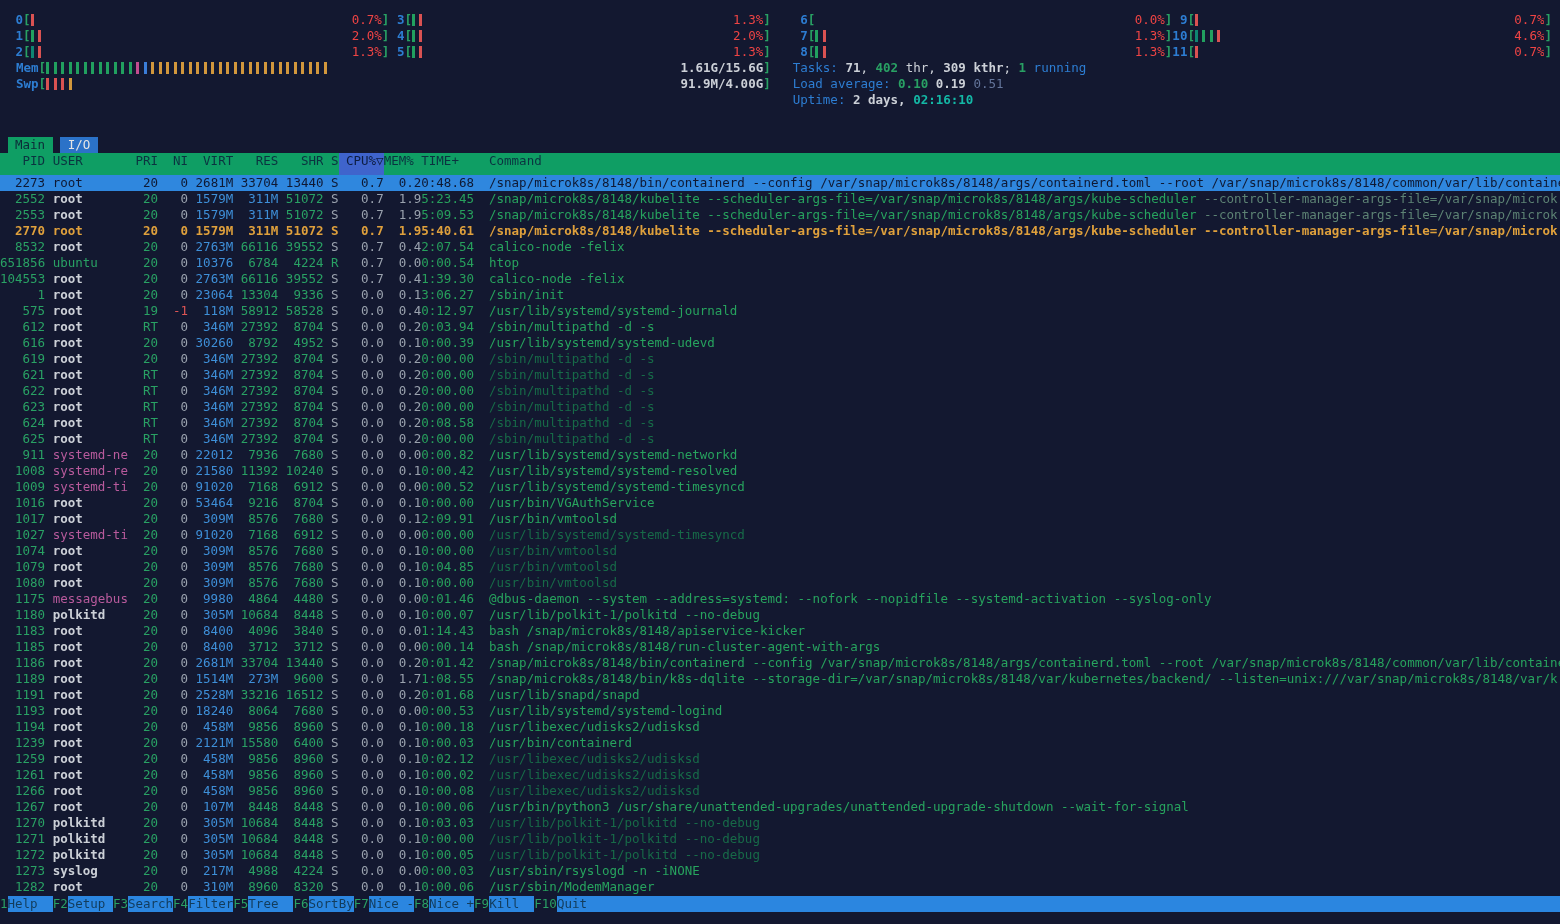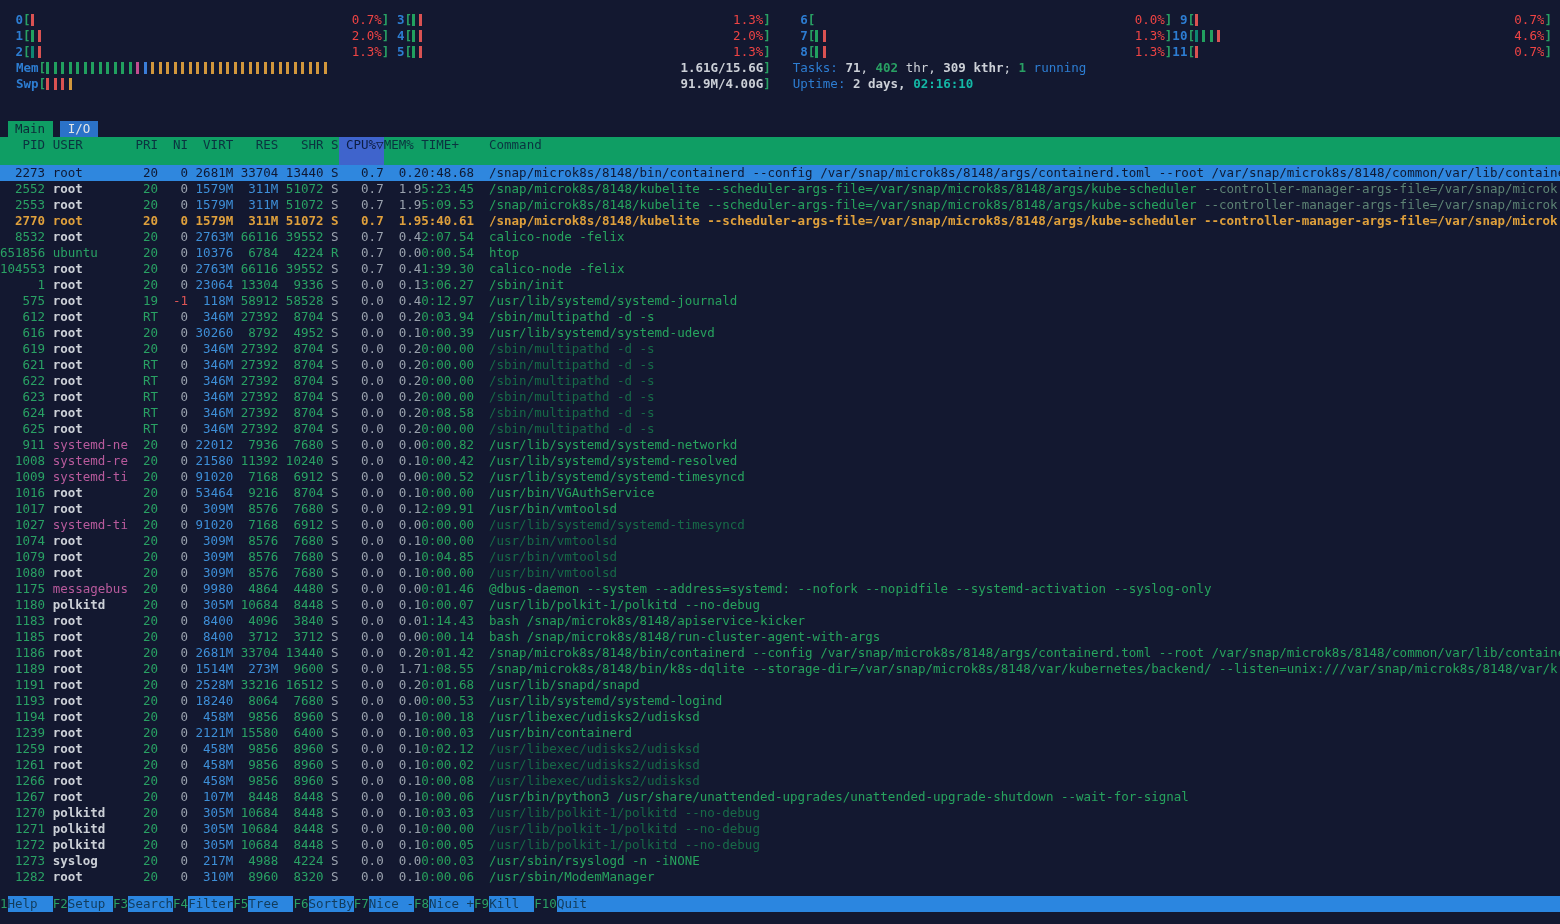--- a/index.html
+++ b/index.html
@@ -31,21 +31,21 @@
   .txtline{height:16px; white-space:pre;}
   .seg-lbl{color:#2d7dd2;} .seg-bb{color:#14b8a6; font-weight:bold;}
   .seg-wb{color:#ccd0d7; font-weight:bold;} .seg-w{color:#ccd0d7;}
   .seg-gb{color:#29a164; font-weight:bold;} .seg-dim{color:#64759b;}
   
   .tabbar{height:16px; margin-top:29px; display:flex; white-space:pre;}
   .tab{padding:0 1ch; height:16px;}
   .tab-main{margin-left:1ch; background:#0f9e64; color:#0d2a38;}
   .tab-io{margin-left:1ch; background:#2b72c8; color:#e5e5e5;}
   
-  .hdr{height:28px; display:flex; white-space:pre; background:#0f9e64; color:#0b3340; flex:none;}
+  .hdr{height:22px; display:flex; white-space:pre; background:#0f9e64; color:#0b3340; flex:none;}
   .rows{flex:none;}
   .prow{height:16px; display:flex; white-space:pre; overflow:hidden;}
   .cell{flex:none; overflow:hidden;}
   .c-pid{width:6ch; text-align:right;}
   .c-user{width:10ch; margin-left:1ch; text-align:left;}
   .c-pri{width:3ch; margin-left:1ch; text-align:right;}
   .c-ni{width:3ch; margin-left:1ch; text-align:right;}
   .c-virt{width:5ch; margin-left:1ch; text-align:right;}
   .c-res{width:5ch; margin-left:1ch; text-align:right;}
   .c-shr{width:5ch; margin-left:1ch; text-align:right;}
@@ -84,20 +84,21 @@
         <div class="mrow"><span class="meter"><span class="mlabel">1</span><span class="br">[</span><span class="mtrack"><span class="bars"><span class="bar bar-g"></span><span class="bar bar-r"></span></span><span class="mpct">2.0%</span></span><span class="br">]</span></span><span class="meter"><span class="mlabel">4</span><span class="br">[</span><span class="mtrack"><span class="bars"><span class="bar bar-g"></span><span class="bar bar-r"></span></span><span class="mpct">2.0%</span></span><span class="br">]</span></span></div>
         <div class="mrow"><span class="meter"><span class="mlabel">2</span><span class="br">[</span><span class="mtrack"><span class="bars"><span class="bar bar-t"></span><span class="bar bar-r"></span></span><span class="mpct">1.3%</span></span><span class="br">]</span></span><span class="meter"><span class="mlabel">5</span><span class="br">[</span><span class="mtrack"><span class="bars"><span class="bar bar-g"></span><span class="bar bar-r"></span></span><span class="mpct">1.3%</span></span><span class="br">]</span></span></div>
         <div class="mrow"><span class="meter wide"><span class="mlabel w3">Mem</span><span class="br">[</span><span class="mtrack"><span class="bars"><span class="bar bar-g"></span><span class="bar bar-g"></span><span class="bar bar-g"></span><span class="bar bar-g"></span><span class="bar bar-g"></span><span class="bar bar-g"></span><span class="bar bar-g"></span><span class="bar bar-g"></span><span class="bar bar-g"></span><span class="bar bar-g"></span><span class="bar bar-g"></span><span class="bar bar-g"></span><span class="bar bar-m"></span><span class="bar bar-b"></span><span class="bar bar-o"></span><span class="bar bar-o"></span><span class="bar bar-o"></span><span class="bar bar-o"></span><span class="bar bar-o"></span><span class="bar bar-o"></span><span class="bar bar-o"></span><span class="bar bar-o"></span><span class="bar bar-o"></span><span class="bar bar-o"></span><span class="bar bar-o"></span><span class="bar bar-o"></span><span class="bar bar-o"></span><span class="bar bar-o"></span><span class="bar bar-o"></span><span class="bar bar-o"></span><span class="bar bar-o"></span><span class="bar bar-o"></span><span class="bar bar-o"></span><span class="bar bar-o"></span><span class="bar bar-o"></span><span class="bar bar-o"></span><span class="bar bar-o"></span><span class="bar bar-o"></span></span><span class="mtext">1.61G/15.6G</span></span><span class="br">]</span></span></div>
         <div class="mrow"><span class="meter wide"><span class="mlabel w3">Swp</span><span class="br">[</span><span class="mtrack"><span class="bars"><span class="bar bar-r"></span><span class="bar bar-r"></span><span class="bar bar-r"></span><span class="bar bar-o"></span></span><span class="mtext">91.9M/4.00G</span></span><span class="br">]</span></span></div>
       </div>
     <div class="mhalf right" id="meters-right">
         <div class="mrow"><span class="meter"><span class="mlabel">6</span><span class="br">[</span><span class="mtrack"><span class="bars"></span><span class="mpct">0.0%</span></span><span class="br">]</span></span><span class="meter"><span class="mlabel">9</span><span class="br">[</span><span class="mtrack"><span class="bars"><span class="bar bar-r"></span></span><span class="mpct">0.7%</span></span><span class="br">]</span></span></div>
         <div class="mrow"><span class="meter"><span class="mlabel">7</span><span class="br">[</span><span class="mtrack"><span class="bars"><span class="bar bar-g"></span><span class="bar bar-r"></span></span><span class="mpct">1.3%</span></span><span class="br">]</span></span><span class="meter"><span class="mlabel">10</span><span class="br">[</span><span class="mtrack"><span class="bars"><span class="bar bar-t"></span><span class="bar bar-g"></span><span class="bar bar-g"></span><span class="bar bar-r"></span></span><span class="mpct">4.6%</span></span><span class="br">]</span></span></div>
         <div class="mrow"><span class="meter"><span class="mlabel">8</span><span class="br">[</span><span class="mtrack"><span class="bars"><span class="bar bar-g"></span><span class="bar bar-r"></span></span><span class="mpct">1.3%</span></span><span class="br">]</span></span><span class="meter"><span class="mlabel">11</span><span class="br">[</span><span class="mtrack"><span class="bars"><span class="bar bar-r"></span></span><span class="mpct">0.7%</span></span><span class="br">]</span></span></div>
         <div class="txtline mrow"><span class="seg-lbl">Tasks: </span><span class="seg-wb">71</span><span class="seg-w">, </span><span class="seg-gb">402</span><span class="seg-w"> thr, </span><span class="seg-wb">309 kthr</span><span class="seg-w">; </span><span class="seg-gb">1</span><span class="seg-lbl"> running</span></div>
+        <div class="txtline mrow"><span class="seg-lbl">Load average: </span><span class="seg-gb">0.10 </span><span class="seg-wb">0.19 </span><span class="seg-dim">0.51</span></div>
         <div class="txtline mrow"><span class="seg-lbl">Uptime: </span><span class="seg-wb">2 days, </span><span class="seg-bb">02:16:10</span></div>
       </div>
   </div>
   <div class="tabbar" id="tabbar"><span class="tab tab-main">Main</span><span class="tab tab-io">I/O</span></div>
   <div class="hdr" id="table-header"><span class="cell c-pid">PID</span><span class="cell c-user">USER</span><span class="cell c-pri">PRI</span><span class="cell c-ni">NI</span><span class="cell c-virt">VIRT</span><span class="cell c-res">RES</span><span class="cell c-shr">SHR</span><span class="cell c-s">S</span><span class="cell c-cpu">CPU%▽</span><span class="cell c-mem">MEM%</span><span class="cell c-time">TIME+</span><span class="cell c-cmd">Command</span></div>
   <div class="rows" id="rows">
       <div class="prow row-sel"><span class="cell c-pid v-pid">2273</span><span class="cell c-user u-b">root</span><span class="cell c-pri v-pri">20</span><span class="cell c-ni v-ni">0</span><span class="cell c-virt v-virt">2681M</span><span class="cell c-res v-num">33704</span><span class="cell c-shr v-num">13440</span><span class="cell c-s v-s">S</span><span class="cell c-cpu v-gray">0.7</span><span class="cell c-mem v-gray">0.2</span><span class="cell c-time v-time">0:48.68</span><span class="cell c-cmd"><span class="cmd-n">/snap/microk8s/8148/bin/containerd --config /var/snap/microk8s/8148/args/containerd.toml --root /var/snap/microk8s/8148/common/var/lib/containerd -</span></span></div>
       <div class="prow"><span class="cell c-pid v-pid">2552</span><span class="cell c-user u-b">root</span><span class="cell c-pri v-pri">20</span><span class="cell c-ni v-ni">0</span><span class="cell c-virt v-virt">1579M</span><span class="cell c-res v-mval">311M</span><span class="cell c-shr v-num">51072</span><span class="cell c-s v-s">S</span><span class="cell c-cpu v-gray">0.7</span><span class="cell c-mem v-gray">1.9</span><span class="cell c-time v-time">5:23.45</span><span class="cell c-cmd"><span class="cmd-n">/snap/microk8s/8148/kubelite --scheduler-args-file=/var/snap/microk8s/8148/args/kube-scheduler </span><span class="cmd-2">--controller-manager-args-file=/var/snap/microk</span></span></div>
       <div class="prow"><span class="cell c-pid v-pid">2553</span><span class="cell c-user u-b">root</span><span class="cell c-pri v-pri">20</span><span class="cell c-ni v-ni">0</span><span class="cell c-virt v-virt">1579M</span><span class="cell c-res v-mval">311M</span><span class="cell c-shr v-num">51072</span><span class="cell c-s v-s">S</span><span class="cell c-cpu v-gray">0.7</span><span class="cell c-mem v-gray">1.9</span><span class="cell c-time v-time">5:09.53</span><span class="cell c-cmd"><span class="cmd-n">/snap/microk8s/8148/kubelite --scheduler-args-file=/var/snap/microk8s/8148/args/kube-scheduler </span><span class="cmd-2">--controller-manager-args-file=/var/snap/microk</span></span></div>
       <div class="prow row-tag"><span class="cell c-pid v-pid">2770</span><span class="cell c-user u-b">root</span><span class="cell c-pri v-pri">20</span><span class="cell c-ni v-ni">0</span><span class="cell c-virt v-virt">1579M</span><span class="cell c-res v-mval">311M</span><span class="cell c-shr v-num">51072</span><span class="cell c-s v-s">S</span><span class="cell c-cpu v-gray">0.7</span><span class="cell c-mem v-gray">1.9</span><span class="cell c-time v-time">5:40.61</span><span class="cell c-cmd"><span class="cmd-n">/snap/microk8s/8148/kubelite --scheduler-args-file=/var/snap/microk8s/8148/args/kube-scheduler --controller-manager-args-file=/var/snap/microk</span></span></div>

